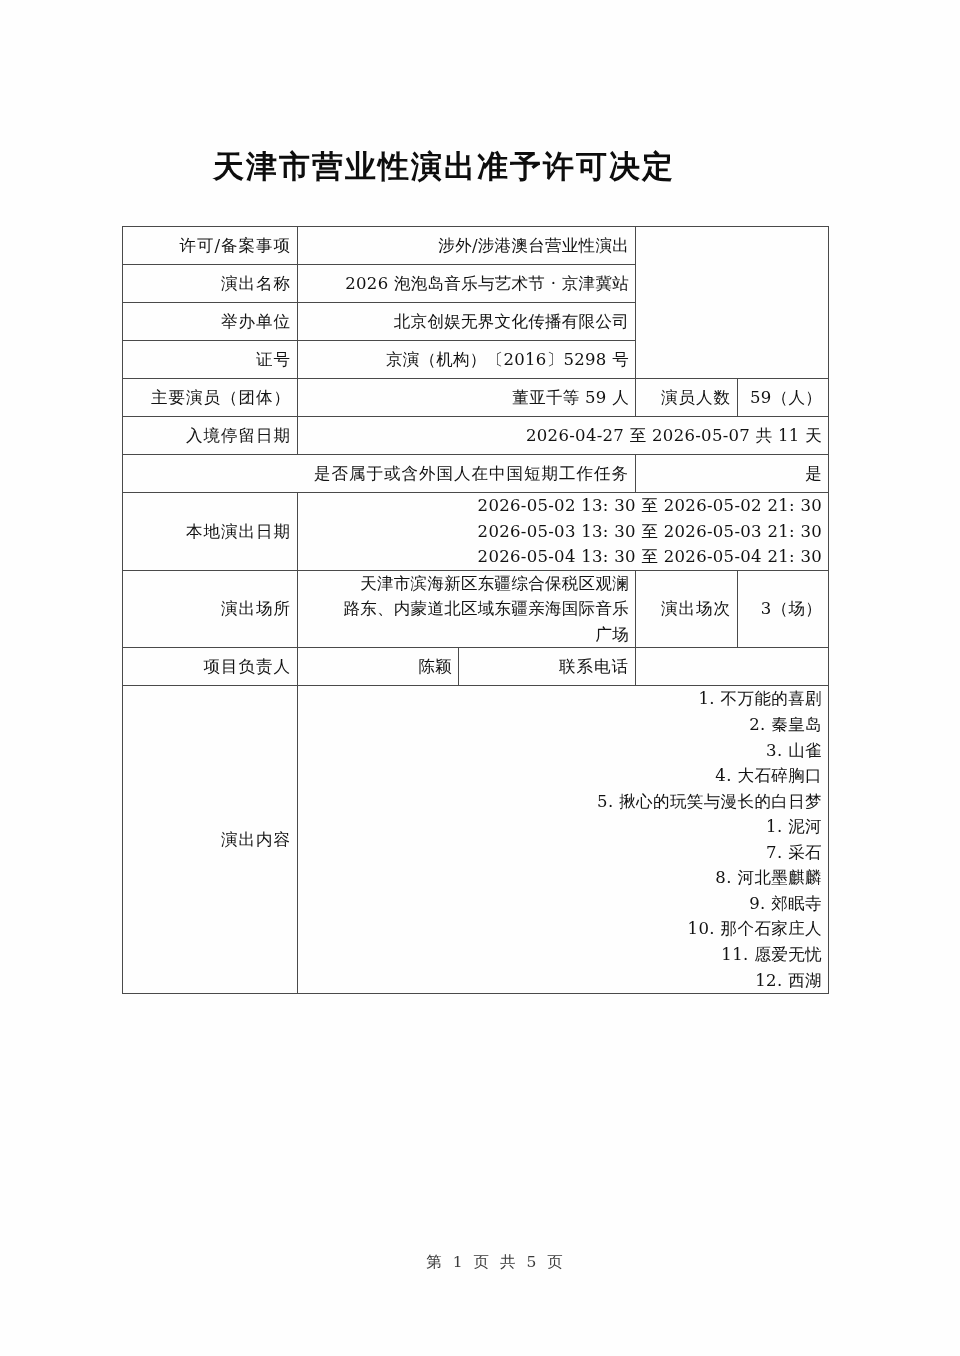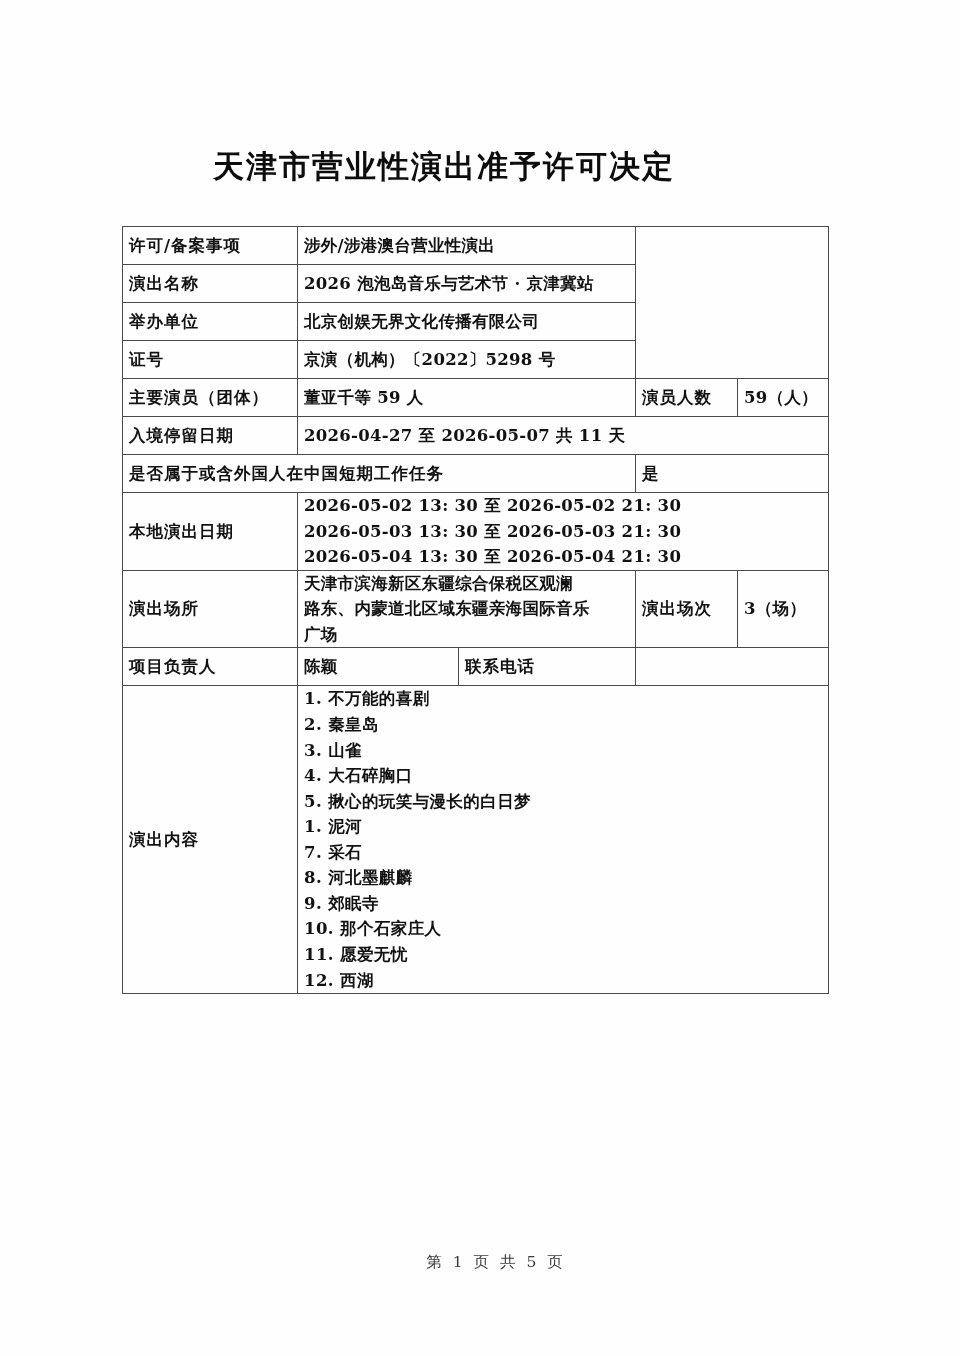--- a/index.html
+++ b/index.html
@@ -53,23 +53,23 @@
     width: 706px;
     border-collapse: collapse;
     table-layout: fixed;
     font-size: 16.5px;
     color: #121212;
   }
   .tbl td {
     border: 1px solid #4a4a4a;
     padding: 0 6px;
     vertical-align: middle;
-    text-align: left;
+    text-align: right;
     line-height: 1.55;
-    font-weight: 700;
+    font-weight: 400;
   }
   .r-std { height: 38px; }
   .lbl { letter-spacing: 1px; }
   .val { letter-spacing: 0.3px; }
   .blank-cell { border: 1px solid #4a4a4a; }
 
   .multi { line-height: 2.35; padding: 8px 6px; }
   .multi div { white-space: nowrap; }
 
   .venue { line-height: 2.0; padding: 6px 10px; }
@@ -124,21 +124,21 @@
         <td class="val" colspan="2">2026 泡泡岛音乐与艺术节 · 京津冀站</td>
       </tr>
 
       <tr class="r-std">
         <td class="lbl">举办单位</td>
         <td class="val" colspan="2">北京创娱无界文化传播有限公司</td>
       </tr>
 
       <tr class="r-std">
         <td class="lbl">证号</td>
-        <td class="val" colspan="2">京演（机构）〔2022〕5298 号</td>
+        <td class="val" colspan="2">京演（机构）〔2016〕5298 号</td>
       </tr>
 
       <tr class="r-std">
         <td class="lbl">主要演员（团体）</td>
         <td class="val" colspan="2">董亚千等 59 人</td>
         <td class="lbl">演员人数</td>
         <td class="val">59（人）</td>
       </tr>
 
       <tr class="r-std">

